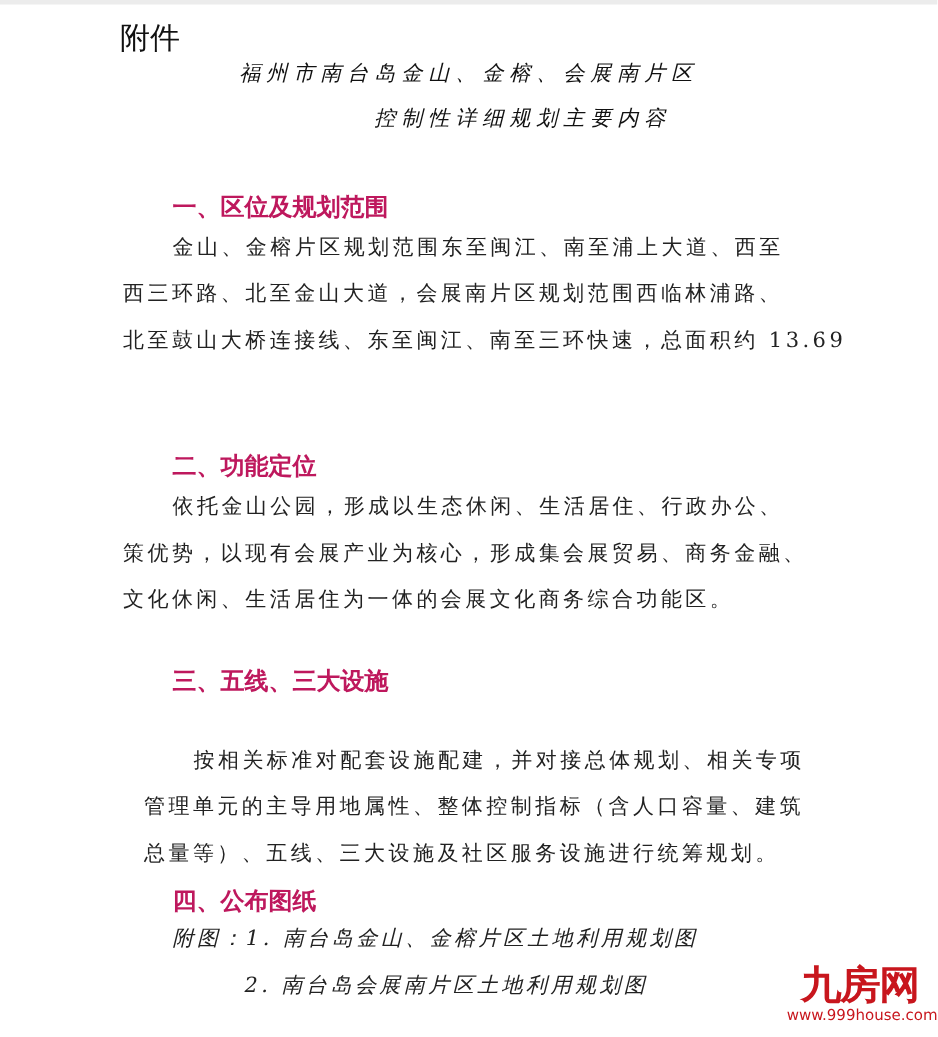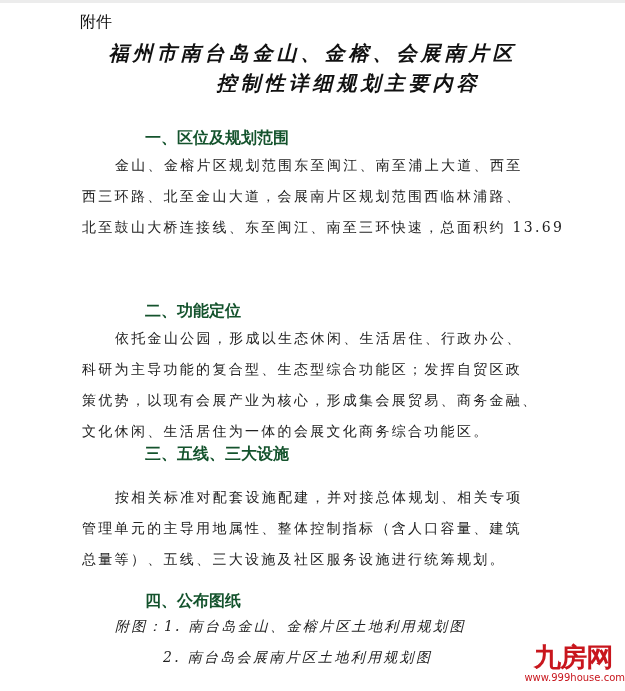--- a/index.html
+++ b/index.html
@@ -1,23 +1,23 @@
 <!DOCTYPE html>
 <html><head>
 <meta charset="utf-8">
 <style>
   html, body { margin:0; padding:0; }
   body { width:625px; height:691px; background:#ffffff; position:relative; overflow:hidden;
          font-family:"DejaVu Serif", "Liberation Serif", serif; color:#222; }
   .topbar { position:absolute; left:0; top:0; width:625px; height:3px; background:#ececec; }
-  .attach { position:absolute; left:80px; top:12px; font-family:"DejaVu Sans","Liberation Sans",sans-serif; font-size:16px; color:#111; }
-  .title { position:absolute; left:0; width:625px; text-align:center; font-size:20px; font-style:italic; letter-spacing:4px; color:#111; font-family:"DejaVu Serif", serif; font-weight:bold; }
+  .attach { position:absolute; left:80px; top:12px; font-family:"DejaVu Sans","Liberation Sans",sans-serif; font-size:20px; color:#111; }
+  .title { position:absolute; left:0; width:625px; text-align:center; font-size:14px; font-style:italic; letter-spacing:4px; color:#111; font-family:"DejaVu Serif", serif; font-weight:normal; }
   .t1 { top:40px; }
   .t2 { top:70px;padding-left:36px; }
-  .h { position:absolute; left:115px; font-family:"DejaVu Sans","Liberation Sans",sans-serif; font-weight:bold; font-size:16px; color:#14532d;margin-left:30px; }
+  .h { position:absolute; left:115px; font-family:"DejaVu Sans","Liberation Sans",sans-serif; font-weight:bold; font-size:16px; color:#be185d; }
   .p { position:absolute; left:82px; width:470px; font-size:14px; line-height:31px; color:#222; letter-spacing:2.3px; }
   .p .indent { padding-left:33px; }
   .line { display:block; white-space:nowrap; }
   .wm { position:absolute; left:521px; top:643px; width:104px; }
   .wm-logo { color:#c8161d; font-family:"DejaVu Sans", sans-serif; font-size:26px; font-weight:bold; letter-spacing:-1px; line-height:28px; text-align:center; transform:scaleX(1.05); }
   .wm-url { color:#c8161d; font-family:"DejaVu Sans", sans-serif; font-size:10px; text-align:right; margin-top:1px; }
 </style>
 </head>
 <body>
 
@@ -30,27 +30,26 @@
 <div class="h" style="top:128px;">一、区位及规划范围</div>
 <div class="p" style="top:150px;">
   <span class="line indent">金山、金榕片区规划范围东至闽江、南至浦上大道、西至</span>
   <span class="line">西三环路、北至金山大道，会展南片区规划范围西临林浦路、</span>
   <span class="line">北至鼓山大桥连接线、东至闽江、南至三环快速，总面积约 13.69</span>
 </div>
 
 <div class="h" style="top:301px;">二、功能定位</div>
 <div class="p" style="top:323px;">
   <span class="line indent">依托金山公园，形成以生态休闲、生活居住、行政办公、</span>
-  <span class="line">科研为主导功能的复合型、生态型综合功能区；发挥自贸区政</span>
   <span class="line">策优势，以现有会展产业为核心，形成集会展贸易、商务金融、</span>
   <span class="line">文化休闲、生活居住为一体的会展文化商务综合功能区。</span>
 </div>
 
 <div class="h" style="top:444px;">三、五线、三大设施</div>
-<div class="p" style="top:482px;">
+<div class="p" style="top:492px;margin-left:14px;">
   <span class="line indent">按相关标准对配套设施配建，并对接总体规划、相关专项</span>
   <span class="line">管理单元的主导用地属性、整体控制指标（含人口容量、建筑</span>
   <span class="line">总量等）、五线、三大设施及社区服务设施进行统筹规划。</span>
 </div>
 
 <div class="h" style="top:591px;">四、公布图纸</div>
 <div class="p" style="top:611px; left:115px;font-style:italic;">
   <span class="line">附图：1. 南台岛金山、金榕片区土地利用规划图</span>
   <span class="line" style="padding-left:48px;">2. 南台岛会展南片区土地利用规划图</span>
 </div>

